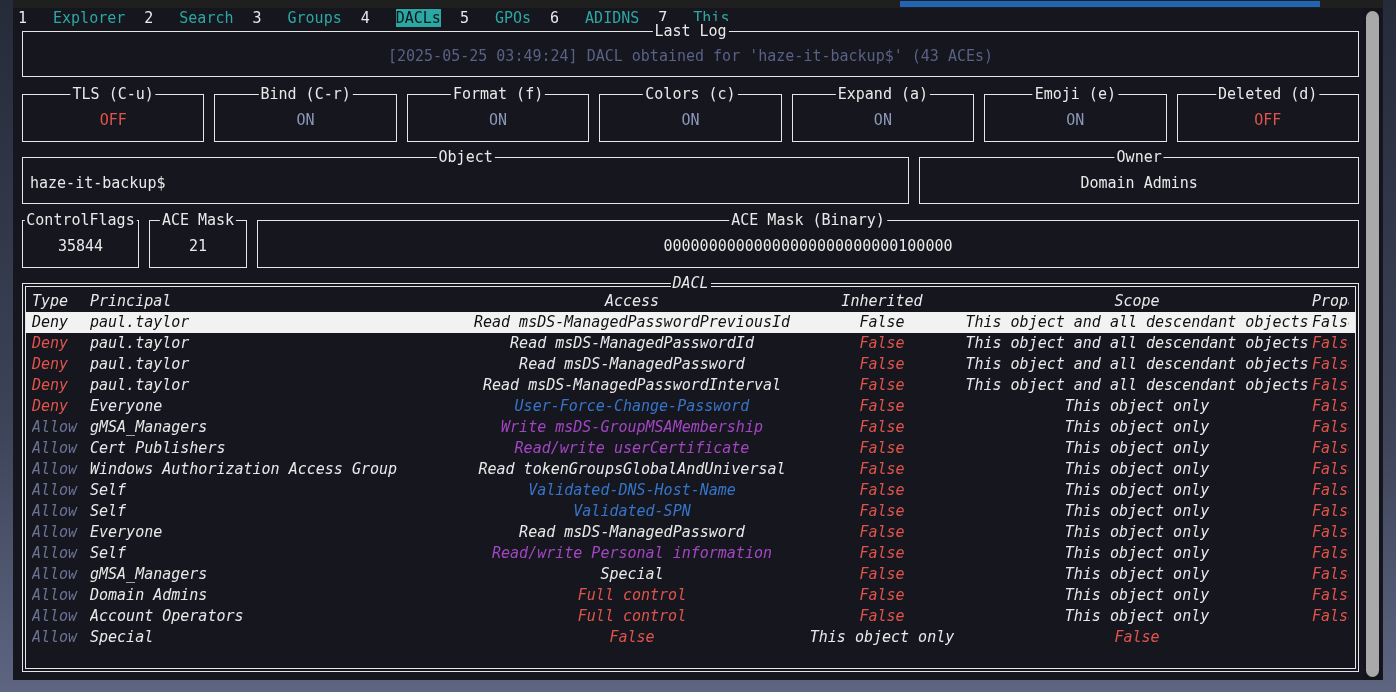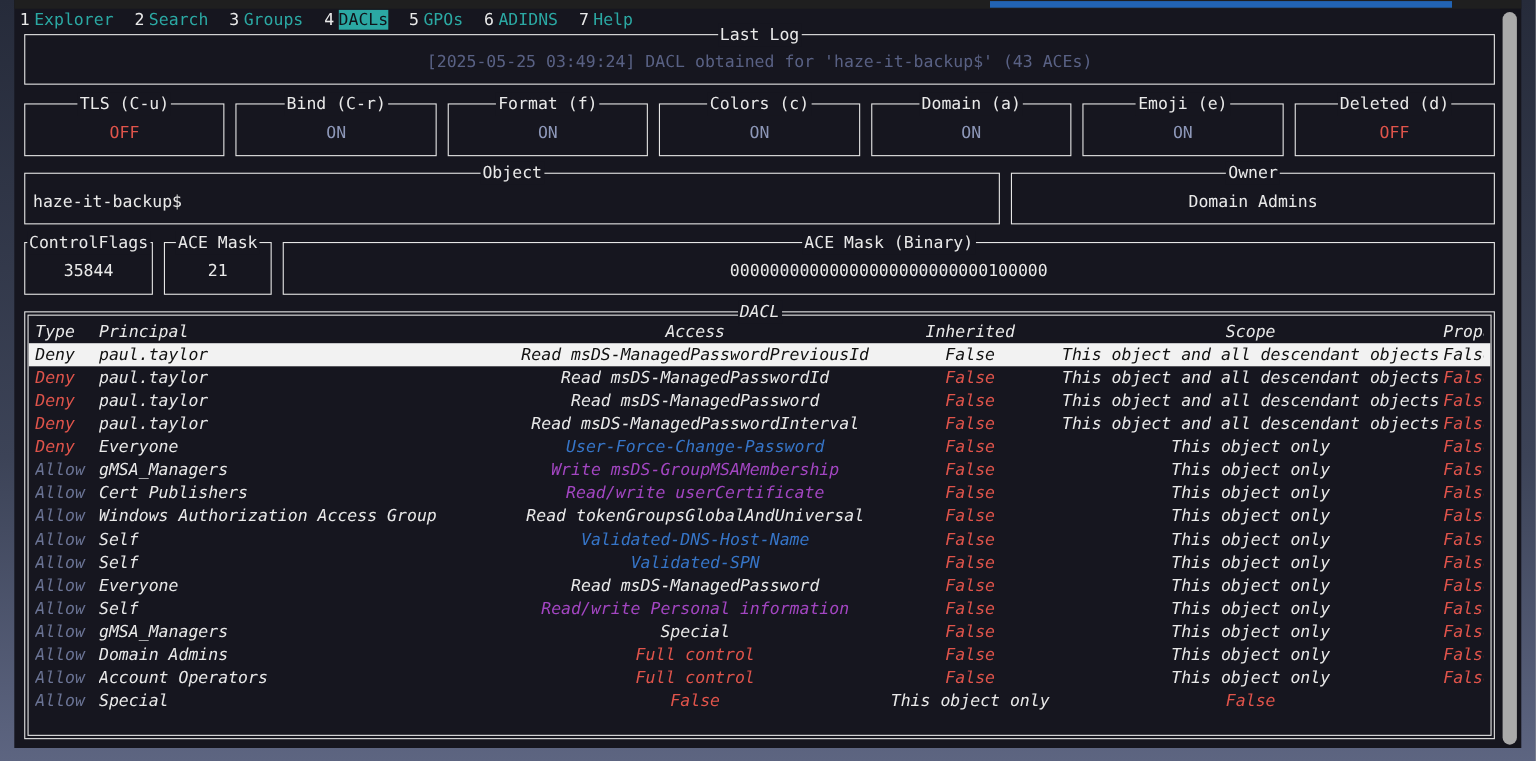--- a/index.html
+++ b/index.html
@@ -14,21 +14,21 @@
     background:var(--terminal-bg); color:var(--white);
     font-size:15px; line-height:21px;
   }
   .top-strip { position:relative; height:8px; background:var(--strip-bg); }
   .strip-blue { position:absolute; left:887px; top:1px; width:420px; height:6px; background:var(--strip-blue); }
 
   
   .tabbar { display:flex; height:20px; padding-left:5px; align-items:center; }
   .tab { margin-right:19px; white-space:pre; cursor:default; }
   .tab-num { color:var(--white); }
-  .tab-label { color:var(--teal); margin-left:4px; }
+  .tab-label { color:var(--teal); margin-left:26px; }
   .tab-label.active { background:var(--tab-selected-bg); color:var(--tab-selected-text); }
 
   .content { padding:0 24px 0 9px; }
 
   
   .box { position:relative; border:1px solid var(--border); }
   .box-title {
     position:absolute; top:-11px; left:50%; transform:translateX(-50%);
     background:var(--terminal-bg); padding:0 2px; white-space:nowrap; color:var(--white);
   }
@@ -97,21 +97,21 @@
     <div class="strip-blue"></div>
   </div>
 
   <div class="tabbar">
       <div class="tab"><span class="tab-num">1</span><span class="tab-label">Explorer</span></div>
       <div class="tab"><span class="tab-num">2</span><span class="tab-label">Search</span></div>
       <div class="tab"><span class="tab-num">3</span><span class="tab-label">Groups</span></div>
       <div class="tab"><span class="tab-num">4</span><span class="tab-label active">DACLs</span></div>
       <div class="tab"><span class="tab-num">5</span><span class="tab-label">GPOs</span></div>
       <div class="tab"><span class="tab-num">6</span><span class="tab-label">ADIDNS</span></div>
-      <div class="tab"><span class="tab-num">7</span><span class="tab-label">Help</span></div>
+      <div class="tab"><span class="tab-num">7</span><span class="tab-label">This</span></div>
     </div>
 
   <div class="content">
 
     <div class="box lastlog">
       <span class="box-title">Last Log</span>
       <div class="box-val">[2025-05-25 03:49:24] DACL obtained for 'haze-it-backup$' (43 ACEs)</div>
     </div>
 
     <div class="toggles">
@@ -125,21 +125,21 @@
         </div>
         <div class="box toggle">
           <span class="box-title">Format (f)</span>
           <div class="toggle-value on">ON</div>
         </div>
         <div class="box toggle">
           <span class="box-title">Colors (c)</span>
           <div class="toggle-value on">ON</div>
         </div>
         <div class="box toggle">
-          <span class="box-title">Domain (a)</span>
+          <span class="box-title">Expand (a)</span>
           <div class="toggle-value on">ON</div>
         </div>
         <div class="box toggle">
           <span class="box-title">Emoji (e)</span>
           <div class="toggle-value on">ON</div>
         </div>
         <div class="box toggle">
           <span class="box-title">Deleted (d)</span>
           <div class="toggle-value off">OFF</div>
         </div>

